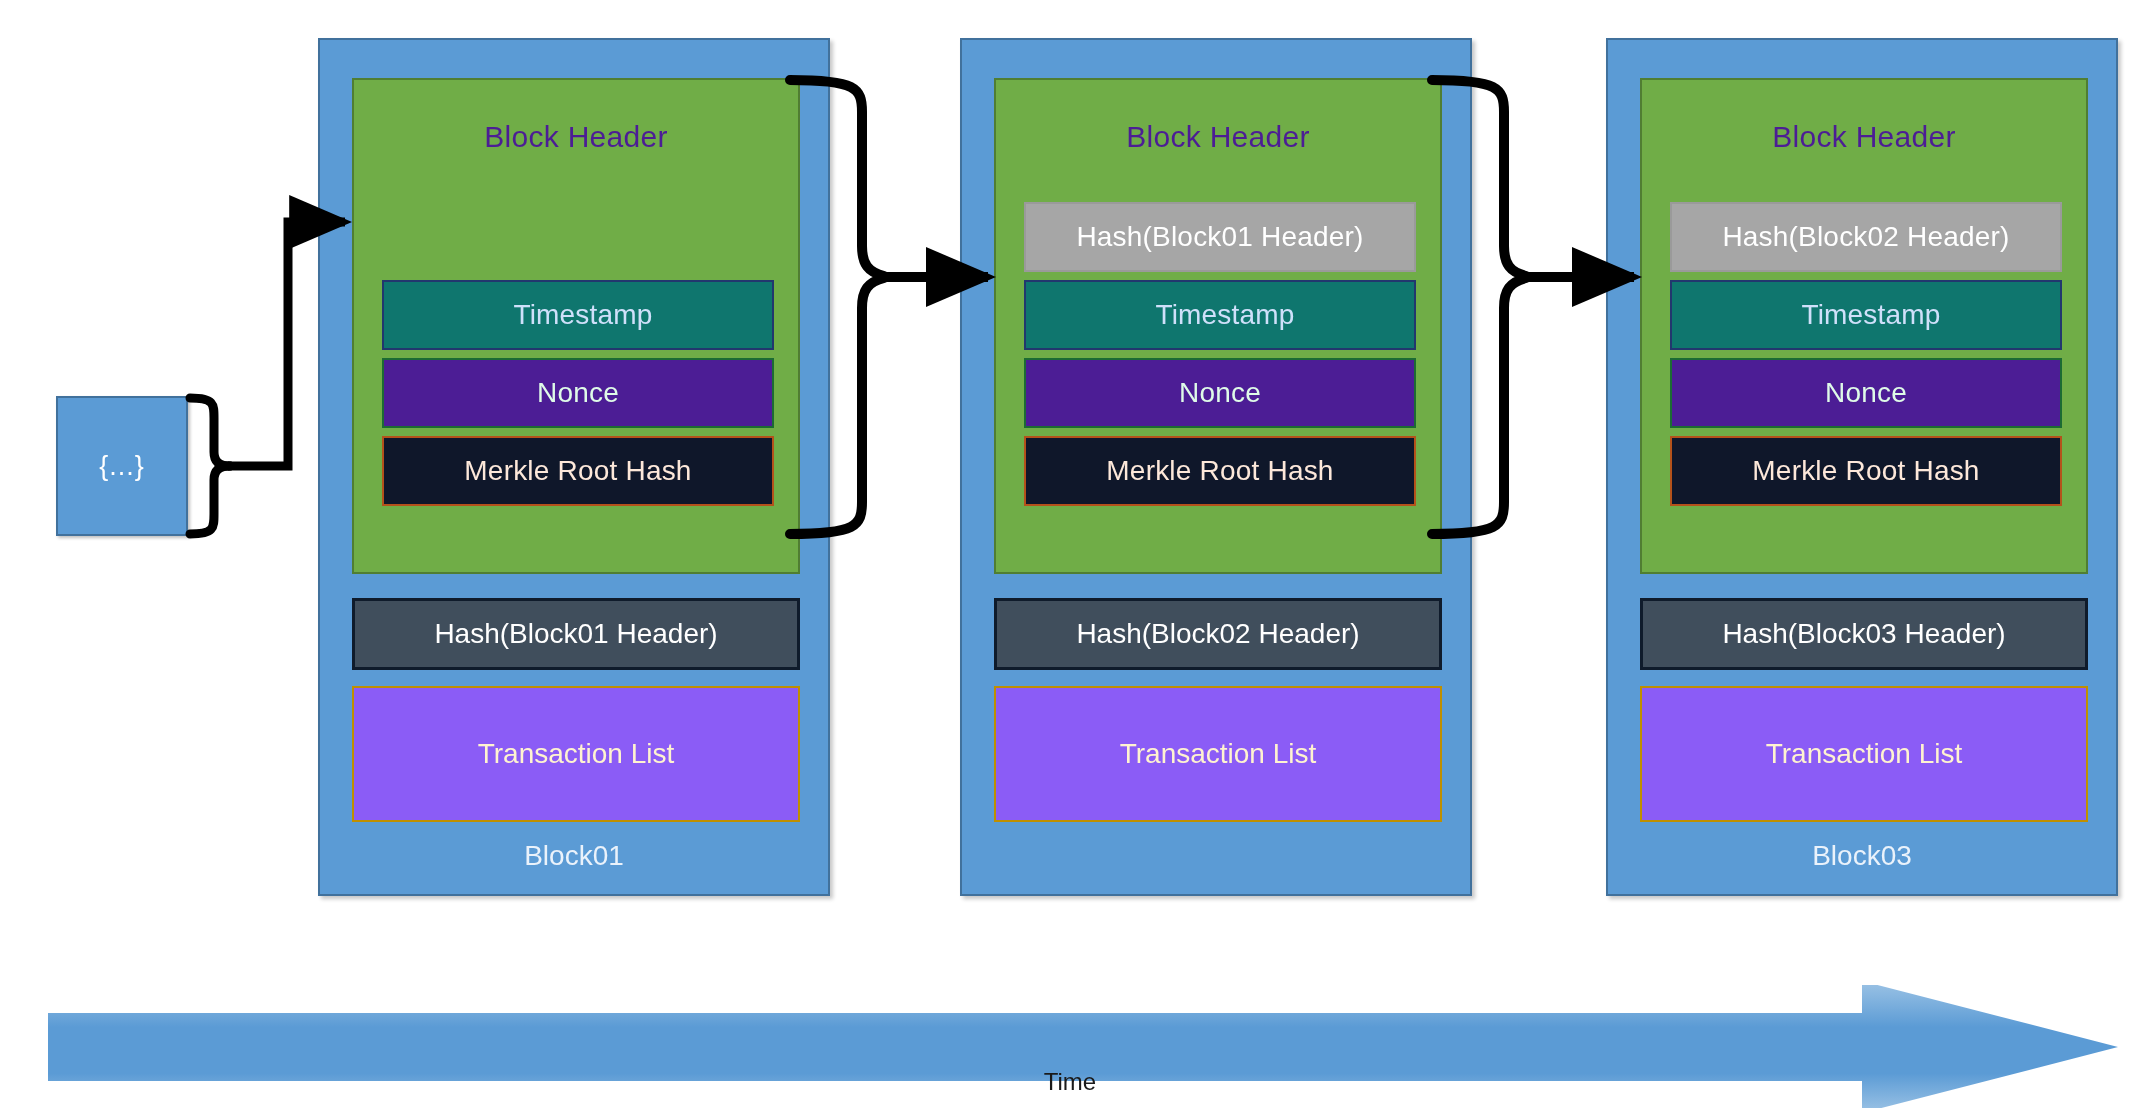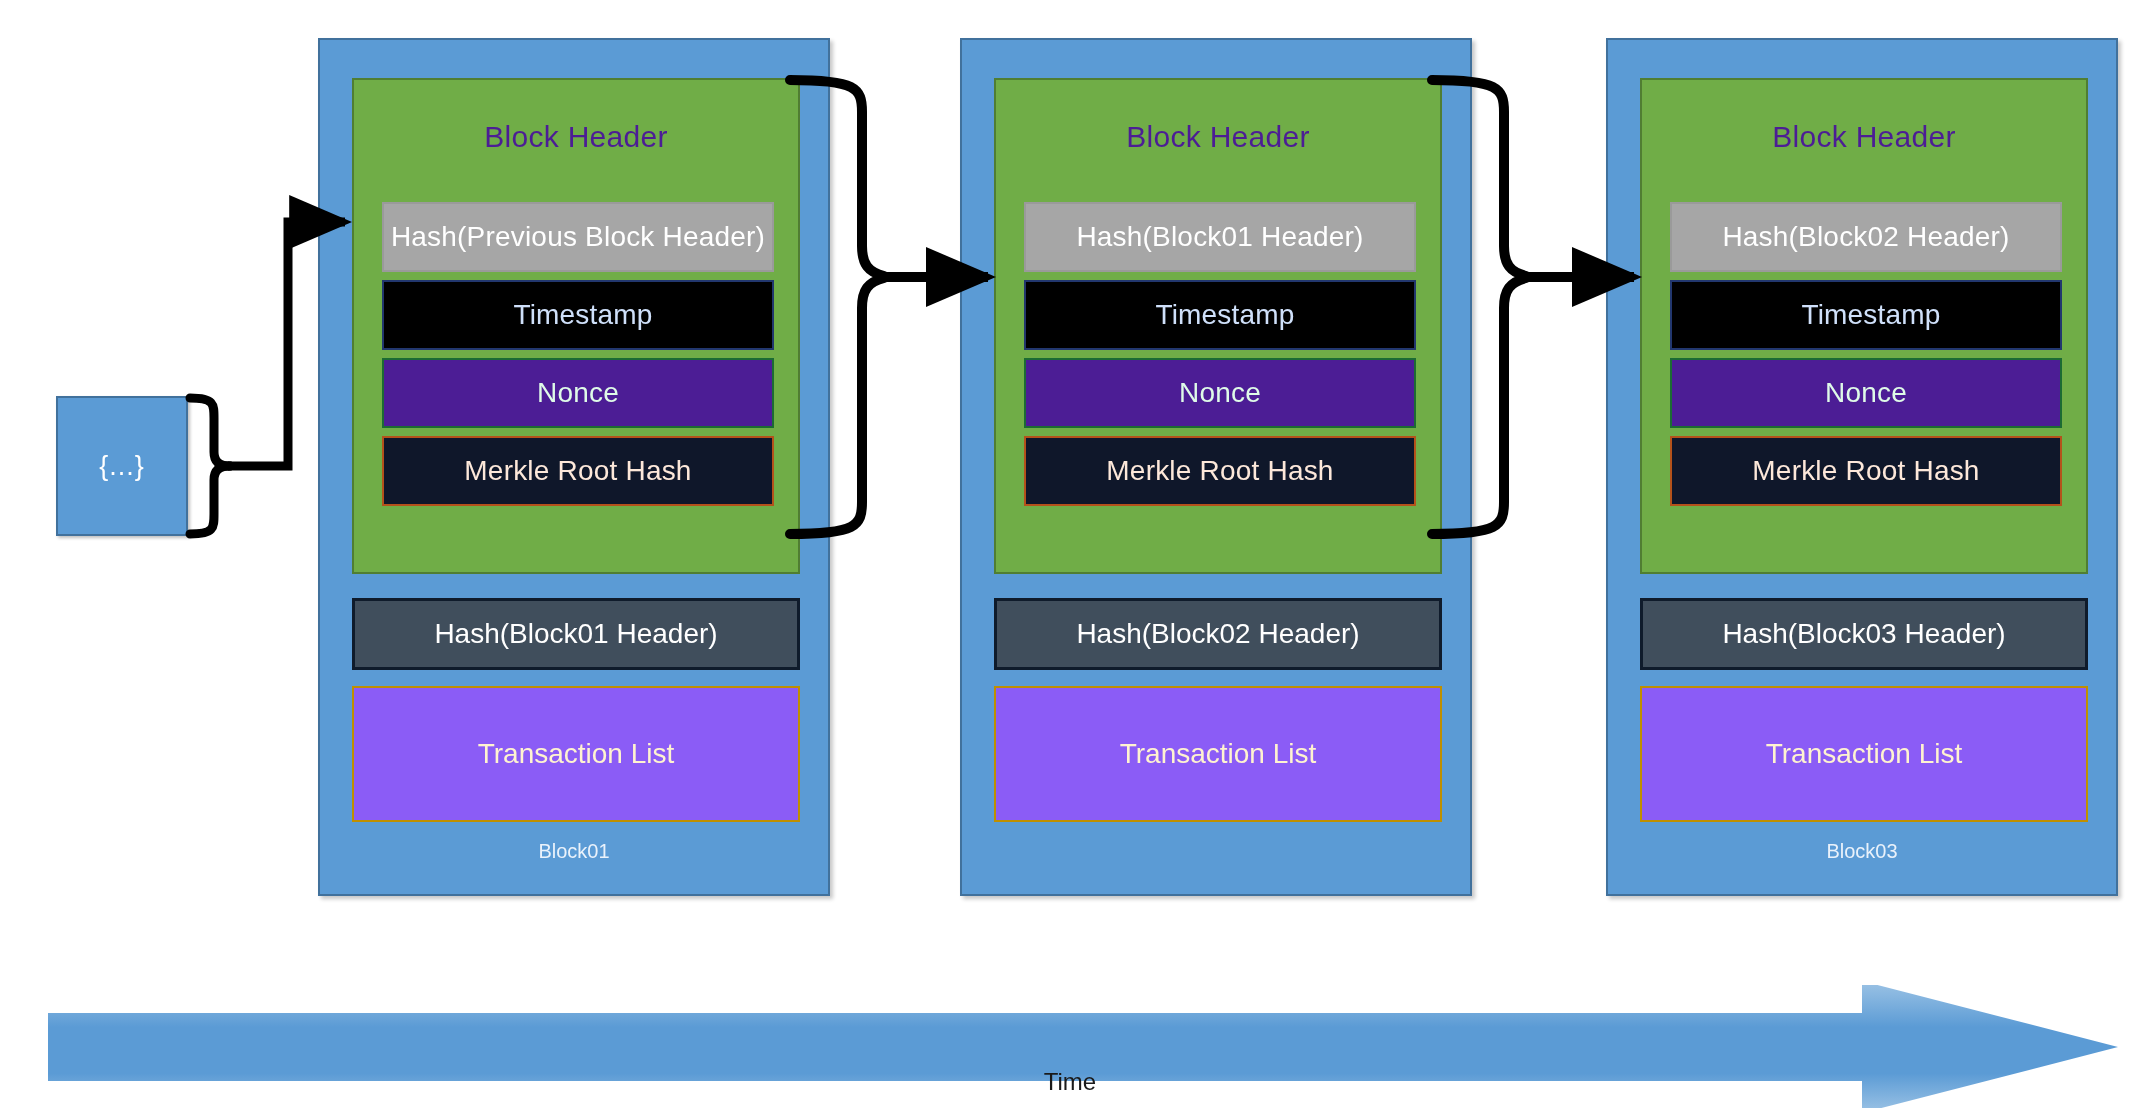--- a/index.html
+++ b/index.html
@@ -95,21 +95,21 @@
     letter-spacing: 0.2px;
     color: #FFFFFF;
   }
   .field.prev-hash {
     top: 122px;
     background: #A6A6A6;
     border: 2px solid #9a9a9a;
   }
   .field.timestamp {
     top: 200px;
-    background: #000000;
+    background: #0f766e;
     border: 2px solid #22376E;
     color: #CFE0FA;
     padding-left: 10px;
   }
   .field.nonce {
     top: 278px;
     background: #4c1d95;
     border: 2px solid #1C6B33;
     color: #DFFBE8;
   }
@@ -155,21 +155,21 @@
   }
 
   
   .block-name {
     position: absolute;
     left: 0;
     top: 800px;
     width: 100%;
     text-align: center;
     color: #EAF2FB;
-    font-size: 20px;
+    font-size: 28px;
   }
 
   
   #connectors {
     position: absolute;
     left: 0; top: 0;
     width: 2154px;
     height: 1108px;
     pointer-events: none;
   }
@@ -197,21 +197,20 @@
 
 <div id="stage">
 
   <div class="genesis">
     <span class="genesis-label">{...}</span>
   </div>
 
   <div class="block b1">
     <div class="block-header">
       <div class="block-header-title">Block Header</div>
-      <div class="field prev-hash">Hash(Previous Block Header)</div>
       <div class="field timestamp">Timestamp</div>
       <div class="field nonce">Nonce</div>
       <div class="field merkle">Merkle Root Hash</div>
     </div>
     <div class="block-hash">Hash(Block01 Header)</div>
     <div class="tx-list">Transaction List</div>
     <div class="block-name">Block01</div>
   </div>
 
   <div class="block b2">

